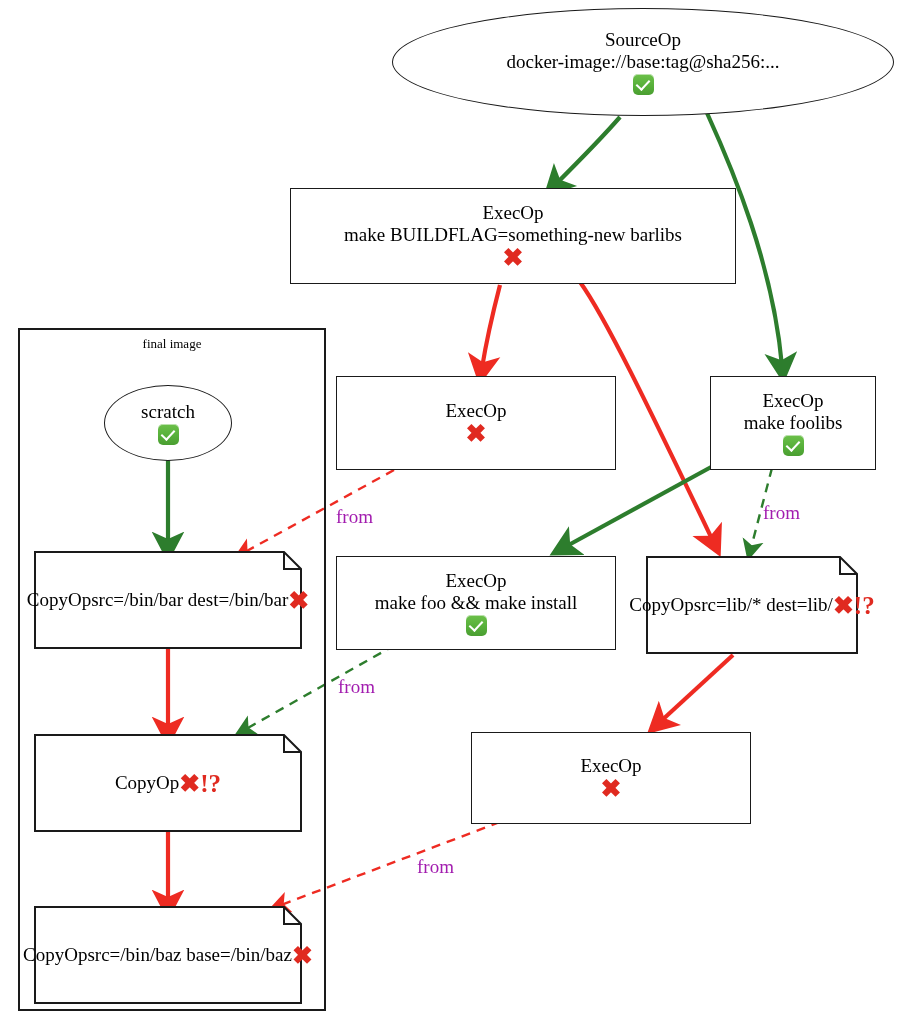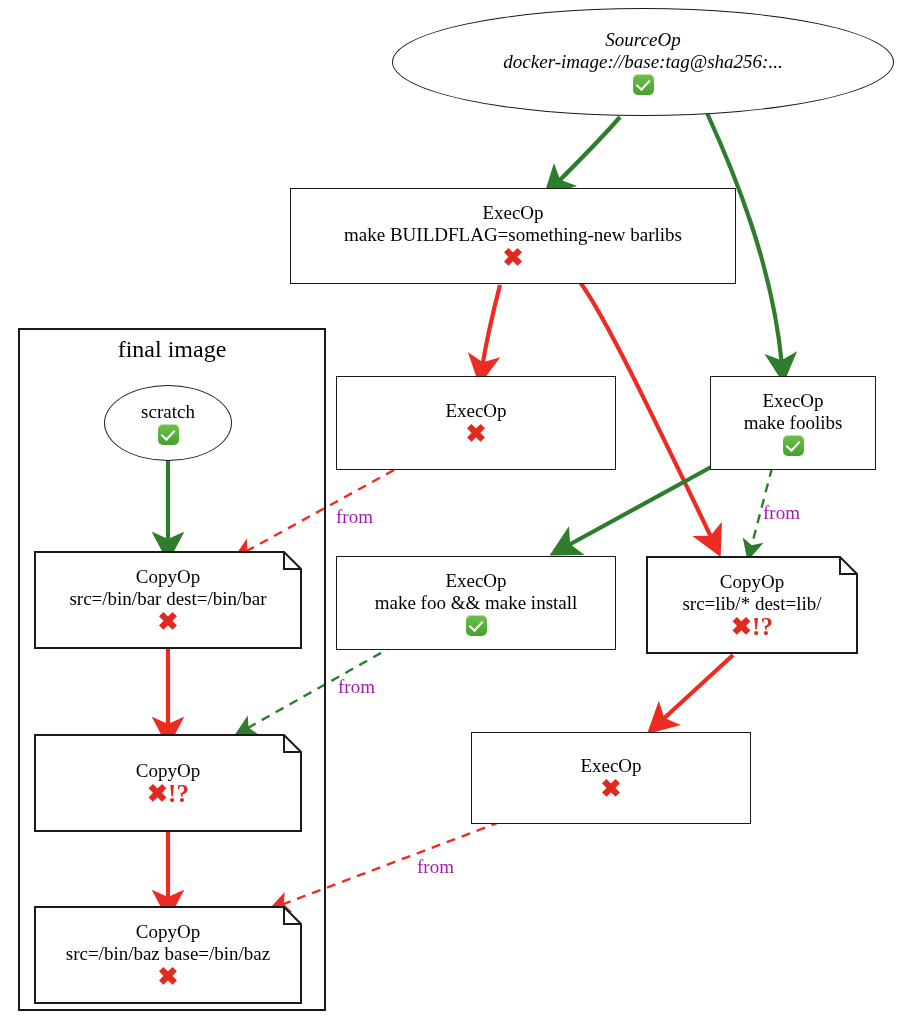--- a/index.html
+++ b/index.html
@@ -53,21 +53,21 @@
     left: 0; top: 0;
     width: 100%;
     height: 100%;
     z-index: 0;
   }
   .note .note-inner {
     position: relative;
     z-index: 1;
     width: 100%;
     display: flex;
-    flex-direction: column;
+    flex-direction: row;
     align-items: center;
     justify-content: center;
   }
   .cluster {
     position: absolute;
     box-sizing: border-box;
     border: 2px solid #1a1a1a;
     background: transparent;
   }
   .cluster-label {
@@ -168,24 +168,24 @@
     <path d="M 500 822 L 281 905" fill="none" stroke="#ee2b22" stroke-width="2.4" stroke-dasharray="9,7" marker-end="url(#ah-red-d)"></path>
 
     <path d="M 168 459 L 168 545" fill="none" stroke="#2d7d2d" stroke-width="4.2" marker-end="url(#ah-green)"></path>
 
     <path d="M 168 648 L 168 730" fill="none" stroke="#ee2b22" stroke-width="4.2" marker-end="url(#ah-red)"></path>
 
     <path d="M 168 821 L 168 903" fill="none" stroke="#ee2b22" stroke-width="4.2" marker-end="url(#ah-red)"></path>
   </svg>
 
   <div class="cluster" style="left:18px; top:328px; width:308px; height:683px;">
-    <div class="cluster-label" style="font-size:24px;">final image</div>
-  </div>
-
-  <div class="node ellipse" style="left:392px; top:8px; width:502px; height:108px; font-size:19px;font-style:italic;">
+    <div class="cluster-label" style="font-size:13px;">final image</div>
+  </div>
+
+  <div class="node ellipse" style="left:392px; top:8px; width:502px; height:108px; font-size:19px;">
     <span class="t">SourceOp</span>
     <span class="t">docker-image://base:tag@sha256:...</span>
     <span class="status ok"></span>
   </div>
 
   <div class="node" style="left:290px; top:188px; width:446px; height:96px; font-size:19px;">
     <span class="t">ExecOp</span>
     <span class="t">make BUILDFLAG=something-new barlibs</span>
     <span class="status bad">
         <span class="mark">✖</span>

